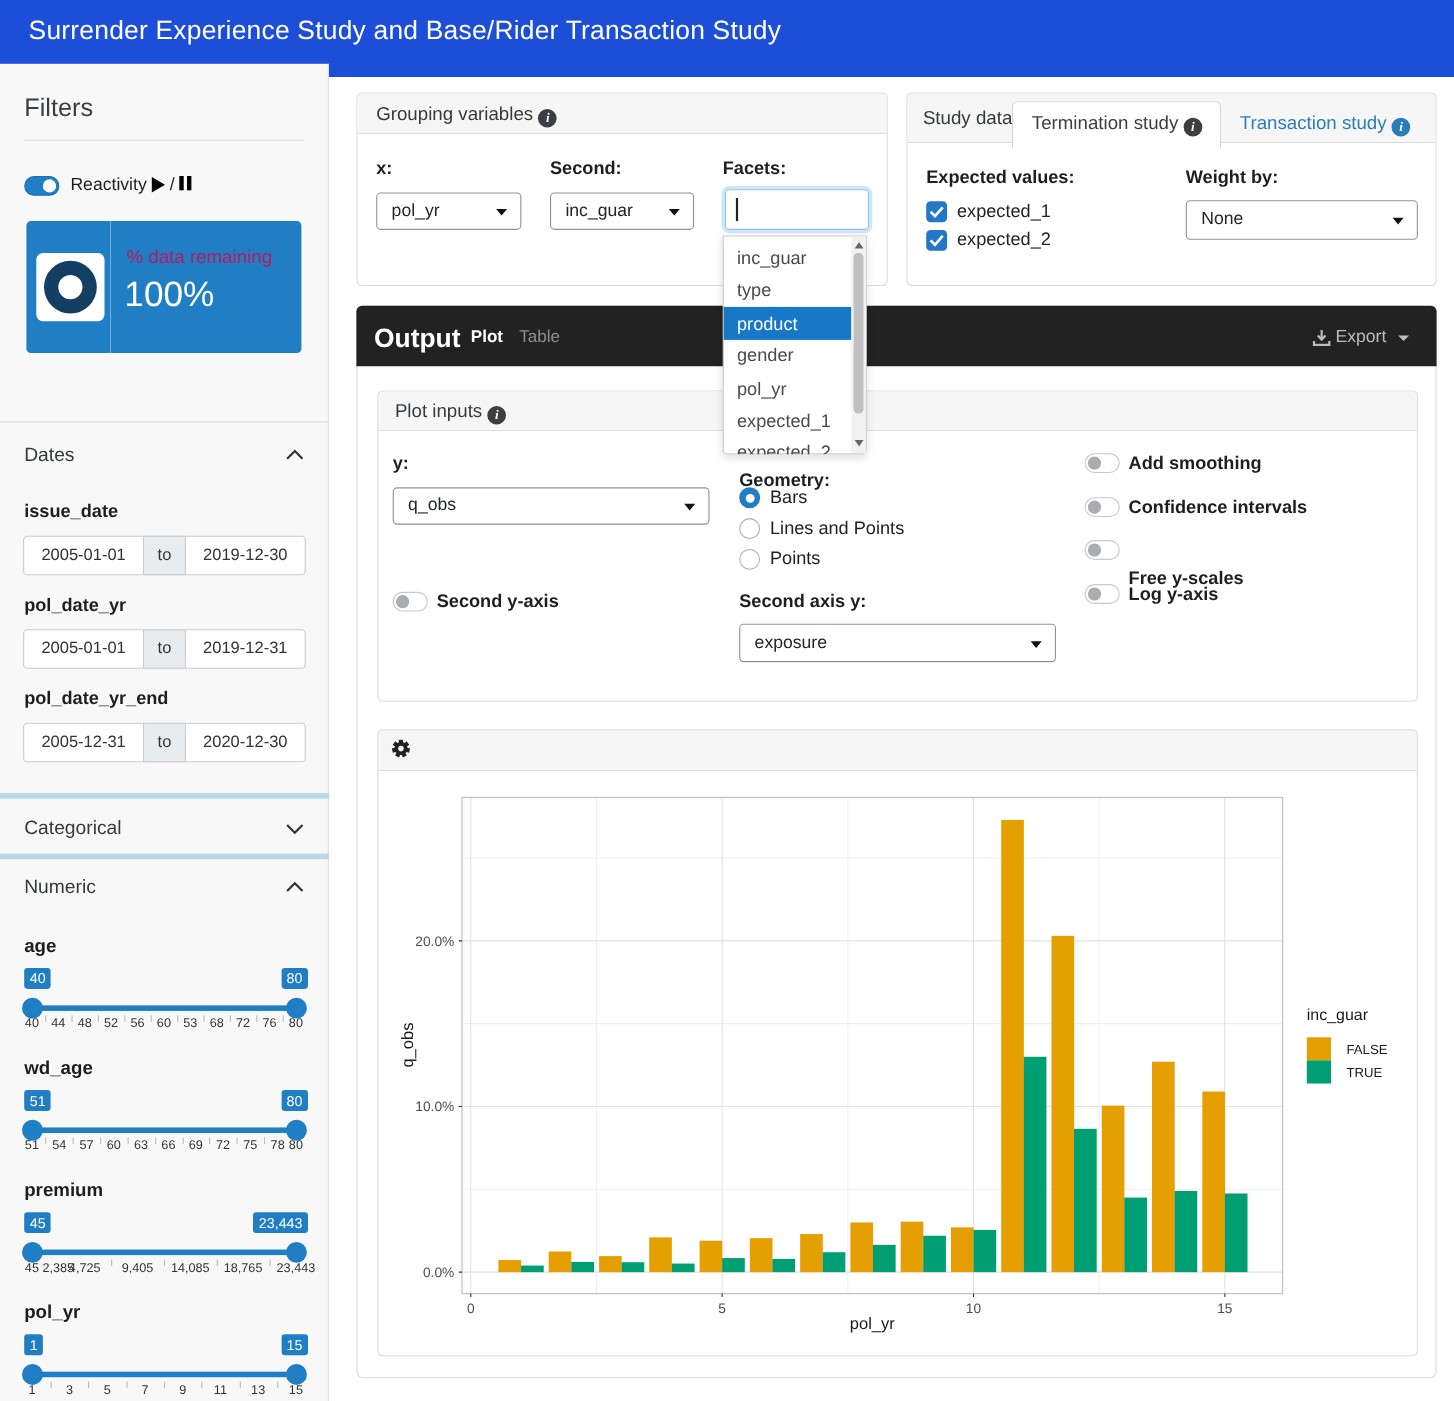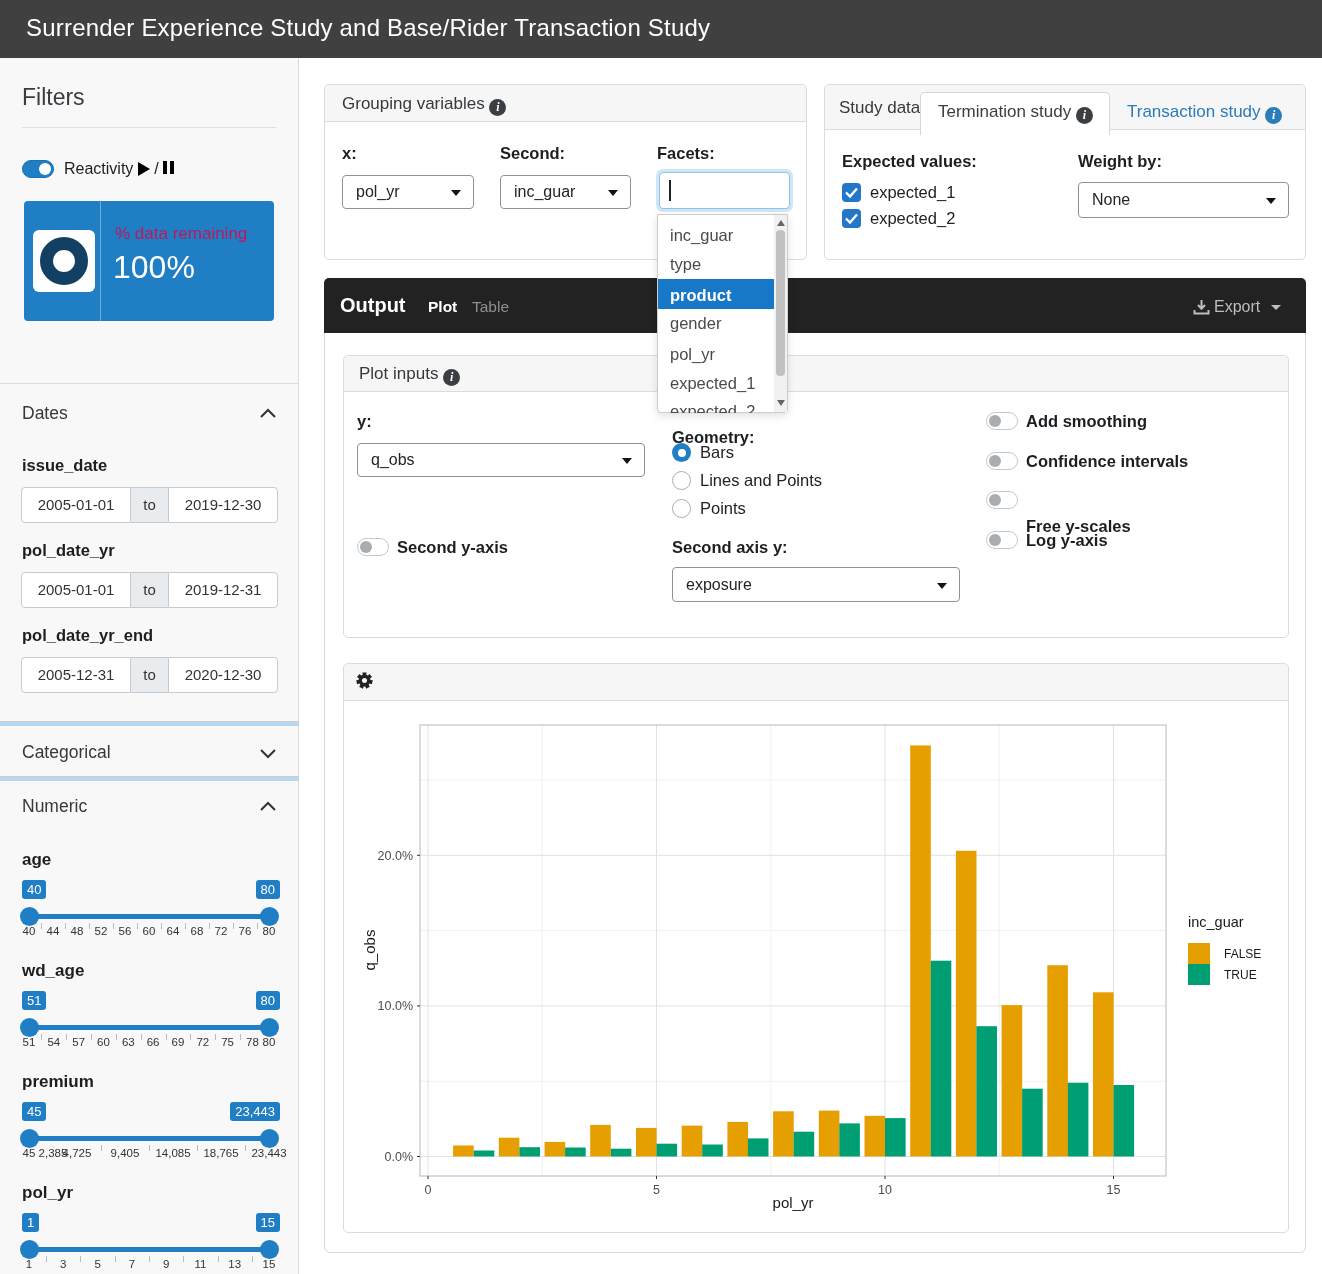--- a/index.html
+++ b/index.html
@@ -1,17 +1,17 @@
 <!DOCTYPE html>
 <html><head><meta charset="utf-8"><style>
 *{box-sizing:border-box;margin:0;padding:0}
 html,body{width:1322px;height:1274px;overflow:hidden}
 body{font-family:"Liberation Sans",sans-serif;background:#fff;color:#212529;position:relative}
 .abs{position:absolute}
-.hdr{left:0;top:0;width:1322px;height:58px;background:#404040}
+.hdr{left:0;top:0;width:1322px;height:70px;background:#1d4ed8}
 .hdr span{position:absolute;left:26px;top:14px;font-size:24px;color:#fff;font-weight:400;letter-spacing:.2px}
 .sidebar{left:0;top:58px;width:299px;height:1216px;background:#f8f8f8;border-right:1px solid #ddd}
 .card{background:#fff;border:1px solid #dbdbdb;border-radius:5px}
 .chead{background:#f6f6f6;border-bottom:1px solid #dcdcdc;border-radius:5px 5px 0 0}
 .lbl{font-size:16.5px;font-weight:bold;color:#1c1e21}
 .sel{background:#fff;border:1px solid #8d939a;border-radius:4px;font-size:16px;color:#212529;position:absolute}
 .sel span{position:absolute;left:13px;top:50%;transform:translateY(-50%)}
 .caret{position:absolute;right:12px;top:50%;margin-top:-2px;width:0;height:0;border-left:5.5px solid transparent;border-right:5.5px solid transparent;border-top:6px solid #111}
 .tgl{position:absolute;width:32px;height:18px;border-radius:9px}
 .tgl-on{background:#1f7ec4;border:1px solid #1a70b0}
@@ -89,21 +89,21 @@
 <div class="abs" style="left:185.0px;top:923px;width:1px;height:6px;background:#b9bdc1"></div>
 <div class="abs" style="left:209.0px;top:923px;width:1px;height:6px;background:#b9bdc1"></div>
 <div class="abs" style="left:233.0px;top:923px;width:1px;height:6px;background:#b9bdc1"></div>
 <div class="abs" style="left:257.0px;top:923px;width:1px;height:6px;background:#b9bdc1"></div>
 <div class="ticklab" style="left:29.0px;top:925px">40</div>
 <div class="ticklab" style="left:53.0px;top:925px">44</div>
 <div class="ticklab" style="left:77.0px;top:925px">48</div>
 <div class="ticklab" style="left:101.0px;top:925px">52</div>
 <div class="ticklab" style="left:125.0px;top:925px">56</div>
 <div class="ticklab" style="left:149.0px;top:925px">60</div>
-<div class="ticklab" style="left:173.0px;top:925px">64</div>
+<div class="ticklab" style="left:173.0px;top:925px">53</div>
 <div class="ticklab" style="left:197.0px;top:925px">68</div>
 <div class="ticklab" style="left:221.0px;top:925px">72</div>
 <div class="ticklab" style="left:245.0px;top:925px">76</div>
 <div class="ticklab" style="left:269.0px;top:925px">80</div>
 <div class="abs" style="left:20px;top:907px;width:19px;height:19px;border-radius:50%;background:#1f7ec4"></div>
 <div class="abs" style="left:260px;top:907px;width:19px;height:19px;border-radius:50%;background:#1f7ec4"></div>
 <div class="slbl" style="left:22px;top:961px">wd_age</div>
 <div class="bub" style="left:22px;top:991px">51</div>
 <div class="bub" style="right:1042px;top:991px">80</div>
 <div class="abs" style="left:24px;top:1025px;width:250px;height:5px;border-radius:3px;background:#d8dde2"></div>
@@ -202,21 +202,21 @@
     <path d="M4 9.5 L8 13.5 L15 5.5" fill="none" stroke="#fff" stroke-width="2.4"></path>
   </svg>
 <div class="abs" style="left:870px;top:209px;font-size:16.5px;color:#222">expected_2</div>
 <div class="abs lbl" style="left:1078px;top:152px">Weight by:</div>
 <div class="sel" style="left:1078px;top:182px;width:211px;height:36px">
     <span>None</span>
     <div class="caret"></div>
   </div>
 <div class="abs" style="left:324px;top:278px;width:982px;height:975px;background:#fff;border:1px solid #d9d9d9;border-radius:6px"></div>
 <div class="abs" style="left:324px;top:278px;width:982px;height:55px;background:#222222;border-radius:5px 5px 0 0"></div>
-<div class="abs" style="left:340px;top:294px;font-size:20px;font-weight:bold;color:#fff">Output</div>
+<div class="abs" style="left:340px;top:294px;font-size:24px;font-weight:bold;color:#fff">Output</div>
 <div class="abs" style="left:428px;top:298px;font-size:15.5px;font-weight:bold;color:#fff">Plot</div>
 <div class="abs" style="left:472px;top:298px;font-size:15.5px;color:#8f8f8f">Table</div>
 <svg class="abs" style="left:1193px;top:299px" width="17" height="17" viewBox="0 0 17 17">
     <path d="M8.5 1 v8 M5 6 l3.5 3.8 L12 6" stroke="#bdbdbd" stroke-width="2" fill="none"></path>
     <path d="M1.5 11 v3.5 h14 V11" stroke="#bdbdbd" stroke-width="2" fill="none"></path>
   </svg>
 <div class="abs" style="left:1214px;top:298px;font-size:16px;color:#bdbdbd">Export</div>
 <div class="abs" style="left:1271px;top:305px;width:0;height:0;border-left:5px solid transparent;border-right:5px solid transparent;border-top:5.5px solid #bdbdbd"></div>
 <div class="abs card" style="left:343px;top:355px;width:946px;height:283px"></div>
 <div class="abs chead" style="left:344px;top:356px;width:944px;height:36px"></div>
@@ -332,17 +332,17 @@
     <text x="1224" y="958" font-size="12" fill="#1a1a1a">FALSE</text>
     <text x="1224" y="979" font-size="12" fill="#1a1a1a">TRUE</text>
   </svg>
 <div class="abs" style="left:657px;top:214px;width:131px;height:199px;background:#fff;border:1px solid #ccc;border-radius:0 0 4px 4px;box-shadow:0 3px 8px rgba(0,0,0,.12)"></div>
 <div class="abs" style="left:670px;top:226px;font-size:16.5px;color:#4a4a4a">inc_guar</div>
 <div class="abs" style="left:670px;top:255px;font-size:16.5px;color:#4a4a4a">type</div>
 <div class="abs" style="left:670px;top:314px;font-size:16.5px;color:#4a4a4a">gender</div>
 <div class="abs" style="left:670px;top:345px;font-size:16.5px;color:#4a4a4a">pol_yr</div>
 <div class="abs" style="left:670px;top:374px;font-size:16.5px;color:#4a4a4a">expected_1</div>
 <div class="abs" style="left:658px;top:279px;width:116px;height:30px;background:#1778c8"></div>
-<div class="abs" style="left:670px;top:286px;font-size:16.5px;font-weight:bold;color:#fff">product</div>
+<div class="abs" style="left:670px;top:286px;font-size:16.5px;font-weight:normal;color:#fff">product</div>
 <div class="abs" style="left:670px;top:402px;font-size:16.5px;color:#4a4a4a;width:104px;height:11px;overflow:hidden">expected_2</div>
 <div class="abs" style="left:774px;top:215px;width:13px;height:197px;background:#f1f1f1"></div>
 <div class="abs" style="left:776px;top:230px;width:9px;height:146px;background:#c1c1c1;border-radius:4px"></div>
 <div class="abs" style="left:777px;top:220px;width:0;height:0;border-left:4px solid transparent;border-right:4px solid transparent;border-bottom:6px solid #666"></div>
 <div class="abs" style="left:777px;top:400px;width:0;height:0;border-left:4px solid transparent;border-right:4px solid transparent;border-top:6px solid #666"></div>
 </body></html>

